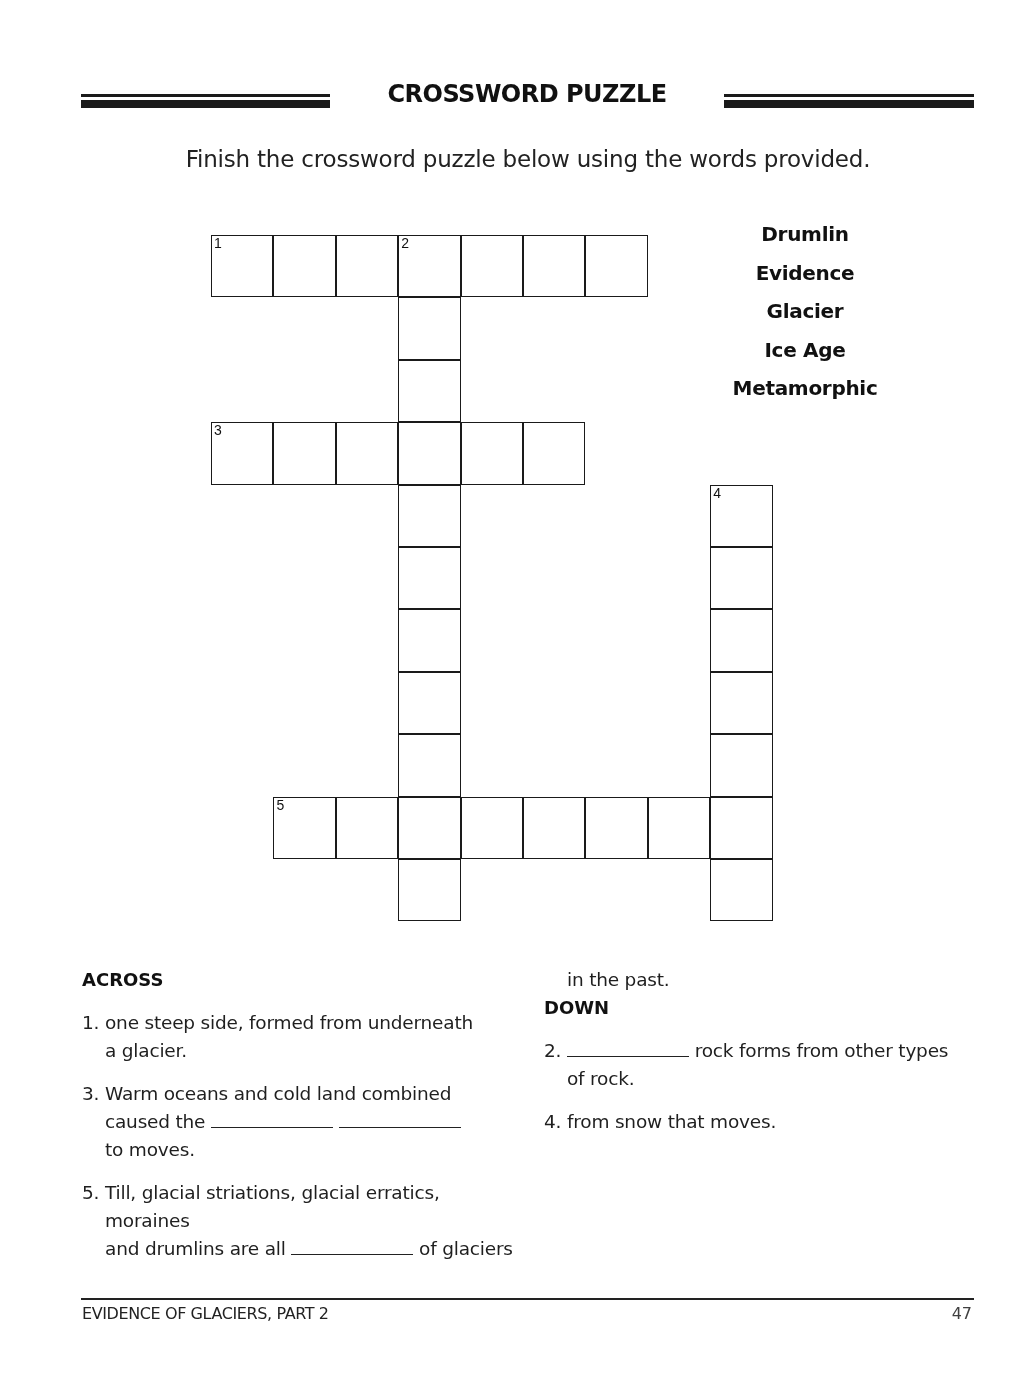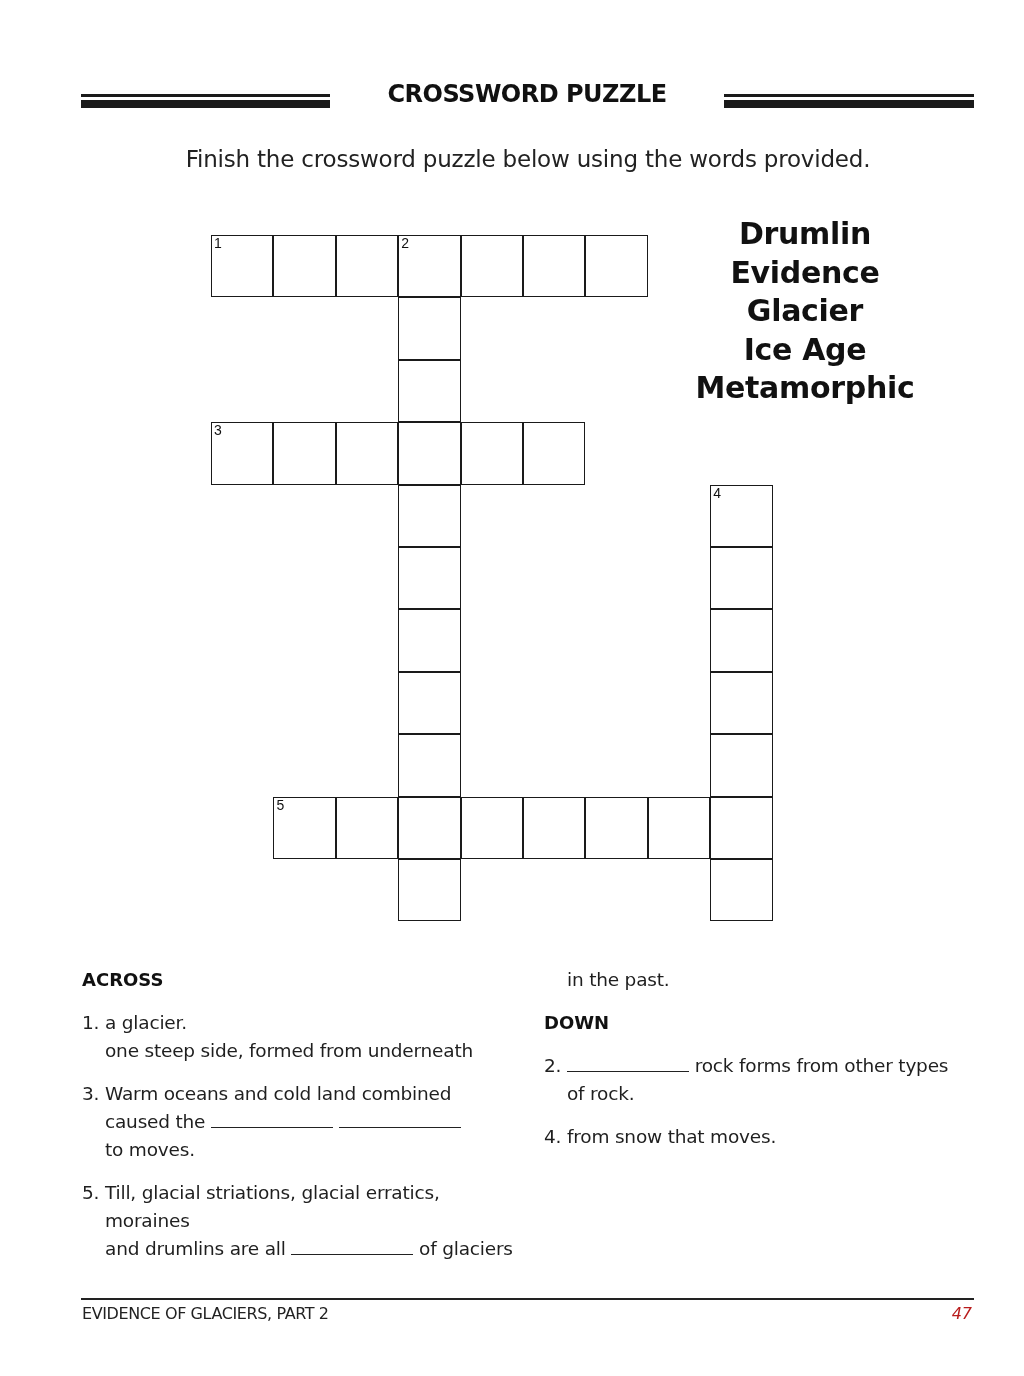--- a/index.html
+++ b/index.html
@@ -17,34 +17,34 @@
                 font-size: 23px; color: #222; letter-spacing: -0.2px; }
 
     
     .cell { position: absolute; width: 62.4px; height: 62.4px; box-sizing: border-box;
             border: 1.6px solid #1a1a1a; background: #fff; }
     .cell .num { position: absolute; left: 2px; top: 0px; font-family: "Liberation Sans", sans-serif;
                  font-size: 14px; line-height: 15px; color: #111; }
 
     
     .wordbank { position: absolute; left: 690px; width: 230px; top: 215px; text-align: center; }
-    .wordbank div { font-family: "DejaVu Sans", sans-serif; font-weight: bold; font-size: 30px;
+    .wordbank div { font-family: "DejaVu Sans", sans-serif; font-weight: bold; font-size: 20px;
                     line-height: 38.5px; color: #111; letter-spacing: -0.3px; }
 
     
     .clue-col { position: absolute; font-size: 18.5px; line-height: 28px; color: #1f1f1f; letter-spacing: -0.2px; }
     .heading { font-weight: bold; font-size: 18px; letter-spacing: 0; color: #111; }
     .clue { position: relative; padding-left: 23px; }
     .clue .n { position: absolute; left: 0; top: 0; }
     .blank { display: inline-block; border-bottom: 1.5px solid #222; height: 17px; vertical-align: baseline; }
 
     
     .footer-rule { position: absolute; left: 81px; width: 893px; top: 1298px; height: 2px; background: #222; }
     .footer-left { position: absolute; left: 82px; top: 1304px; font-size: 16px; color: #222; letter-spacing: -0.4px; }
-    .footer-right { position: absolute; right: 52px; top: 1304px; font-size: 16px; color: #b91c1c; font-style: italic; }
+    .footer-right { position: absolute; right: 52px; top: 1304px; font-size: 16px; color: #404040; }
   </style>
 </head>
 <body>
 
 <div class="rule" style="left:81px; width:249px; top:94px;">
   <div class="thin"></div>
     <div class="thick"></div>
 </div>
 <div class="title">CROSSWORD PUZZLE</div>
 <div class="rule" style="left:724px; width:250px; top:94px;">
@@ -107,22 +107,22 @@
   <div>Glacier</div>
   <div>Ice Age</div>
   <div>Metamorphic</div>
 </div>
 
 <div class="clue-col" style="left:82px; top:966px; width:440px;">
   <div class="heading" style="margin-bottom:15px;">ACROSS</div>
 
   <div class="clue" style="margin-bottom:15px;">
     <span class="n">1.</span>
+    <div>one steep side, formed from underneath</div>
     <div>a glacier.</div>
-    <div>one steep side, formed from underneath</div>
   </div>
 
   <div class="clue" style="margin-bottom:15px;">
     <span class="n">3.</span>
     <div>Warm oceans and cold land combined</div>
     <div><span>caused the</span>
       <span class="blank" style="width:122px;"></span>
       <span class="blank" style="width:122px;"></span></div>
     <div>to moves.</div>
   </div>
@@ -130,21 +130,21 @@
   <div class="clue">
     <span class="n">5.</span>
     <div>Till, glacial striations, glacial erratics, moraines</div>
     <div><span>and drumlins are all</span>
       <span class="blank" style="width:122px;"></span>
       <span>of glaciers</span></div>
   </div>
 </div>
 
 <div class="clue-col" style="left:544px; top:966px; width:440px;">
-  <div style="padding-left:23px; margin-bottom:15px;">in the past.</div>
+  <div style="padding-left:23px; margin-bottom:0;">in the past.</div>
   <div class="heading" style="margin-bottom:15px;">DOWN</div>
 
   <div class="clue" style="margin-bottom:15px;">
     <span class="n">2.</span>
     <div><span class="blank" style="width:122px;"></span>
       <span>rock forms from other types</span></div>
     <div>of rock.</div>
   </div>
 
   <div class="clue">

